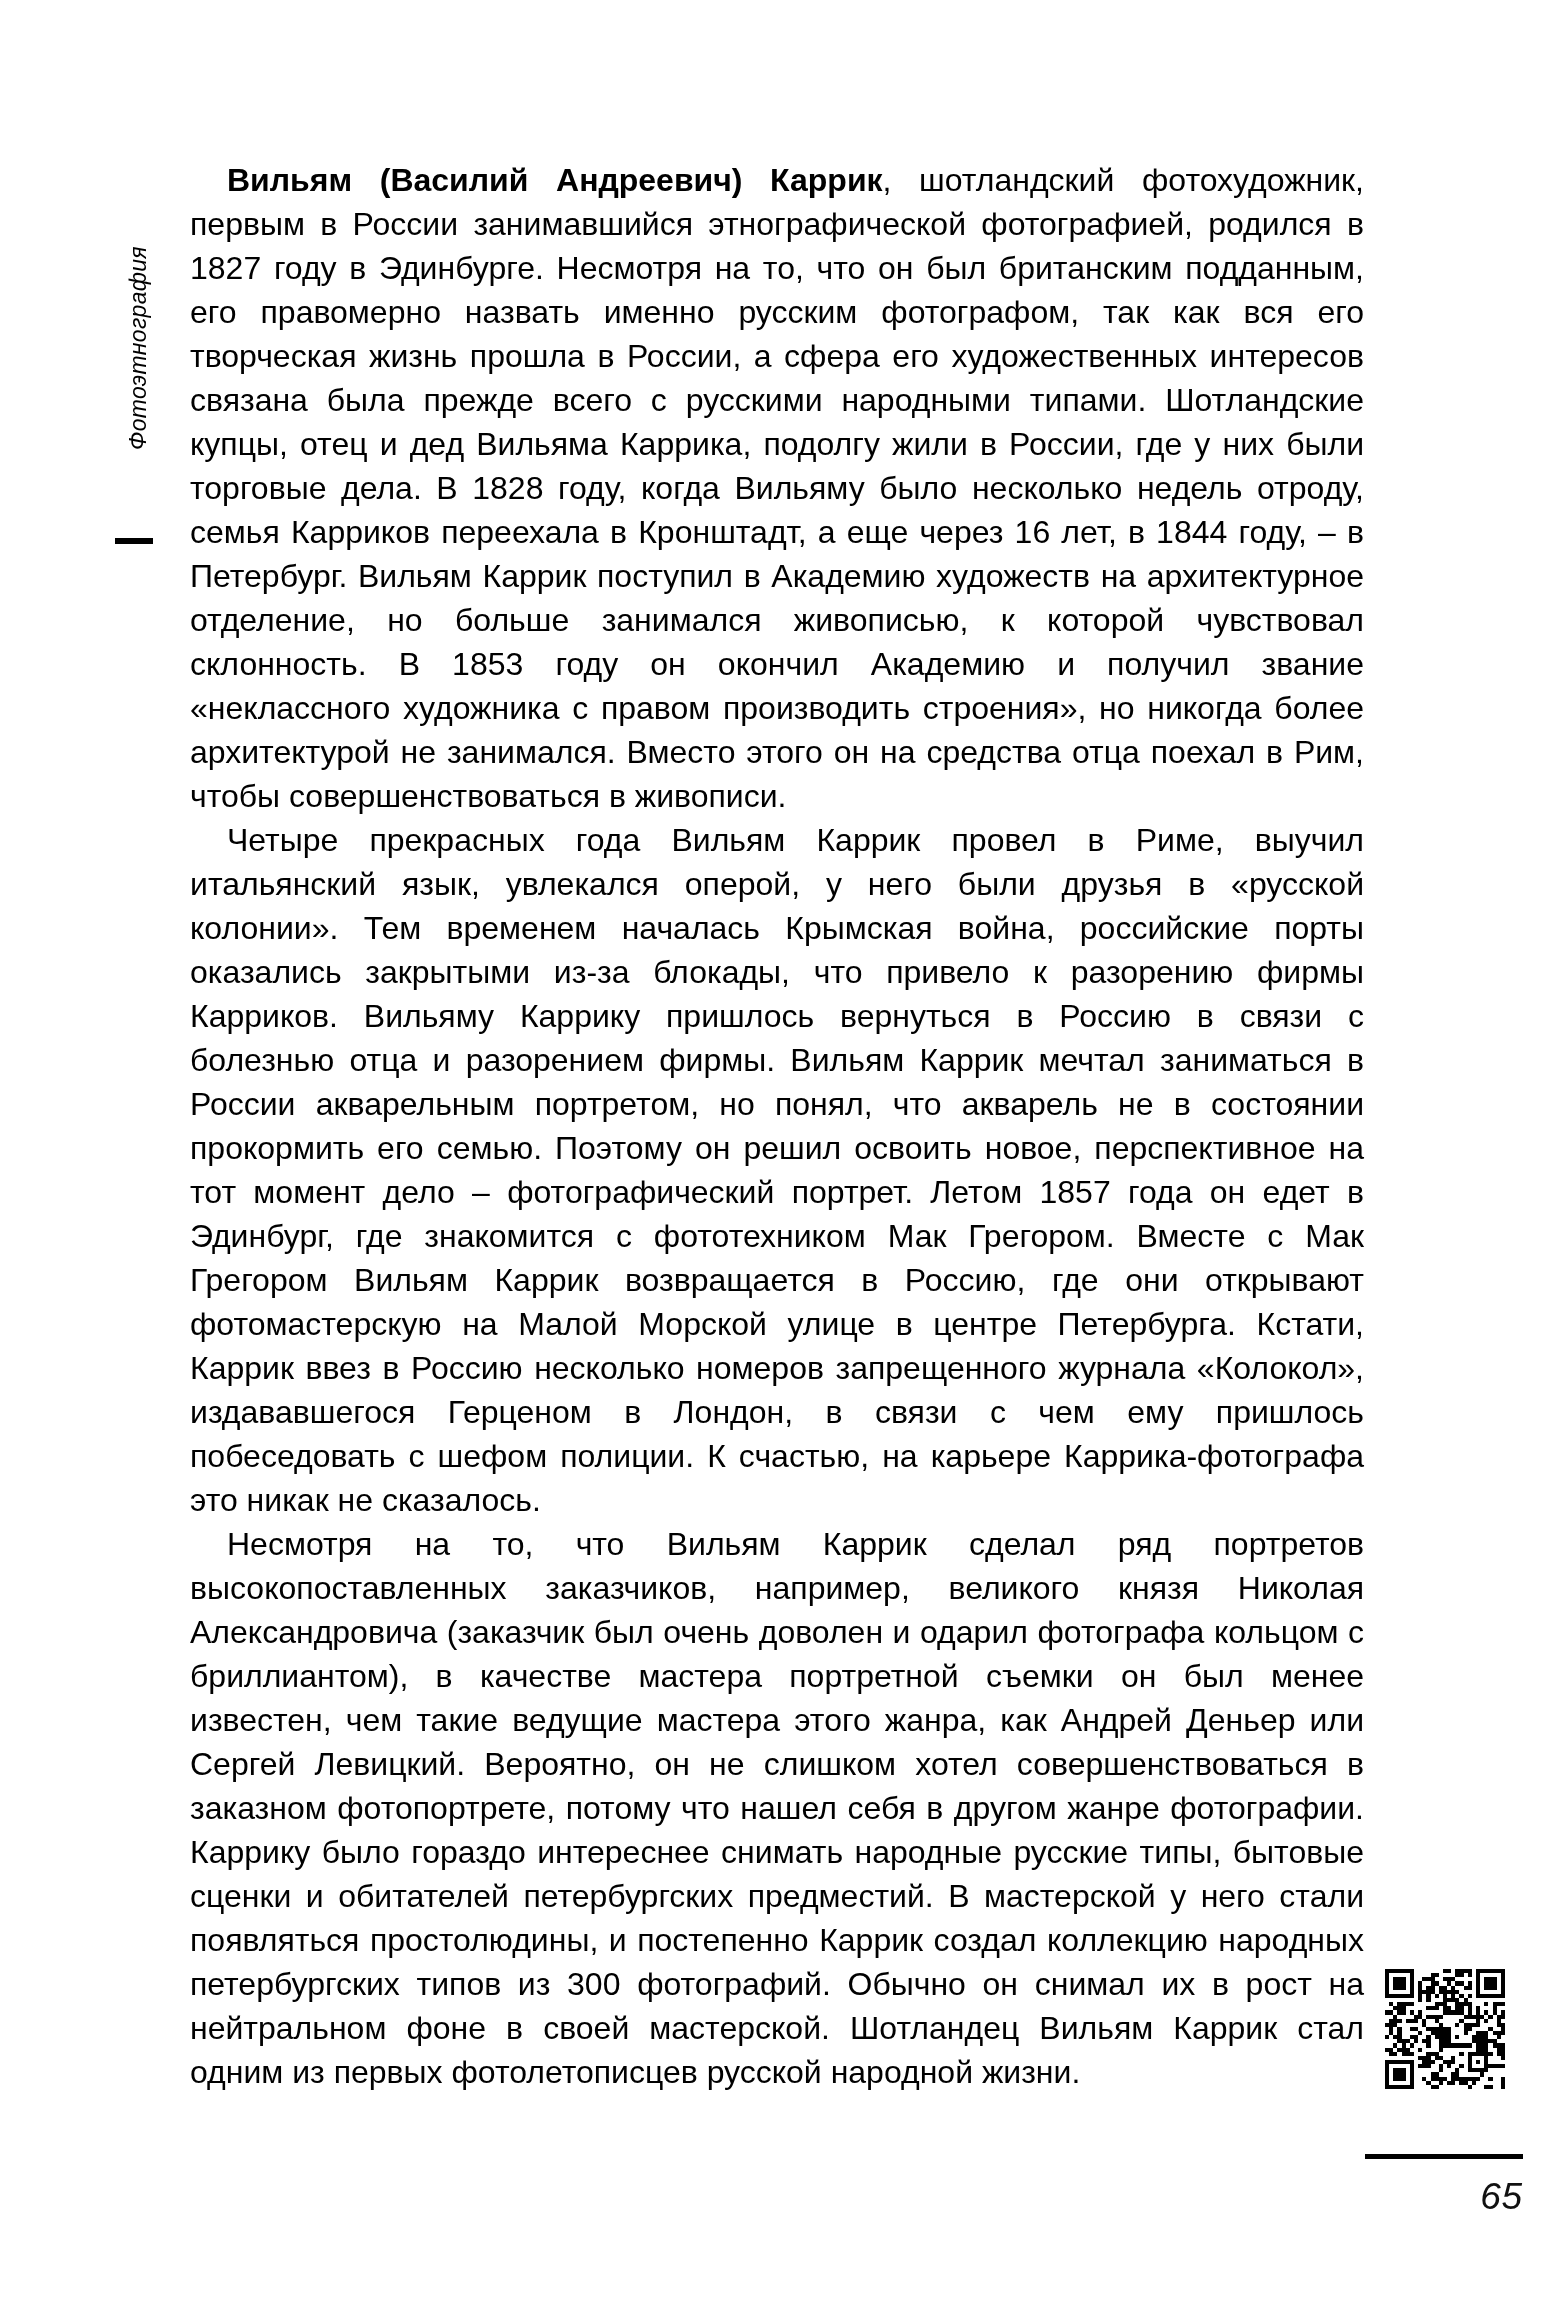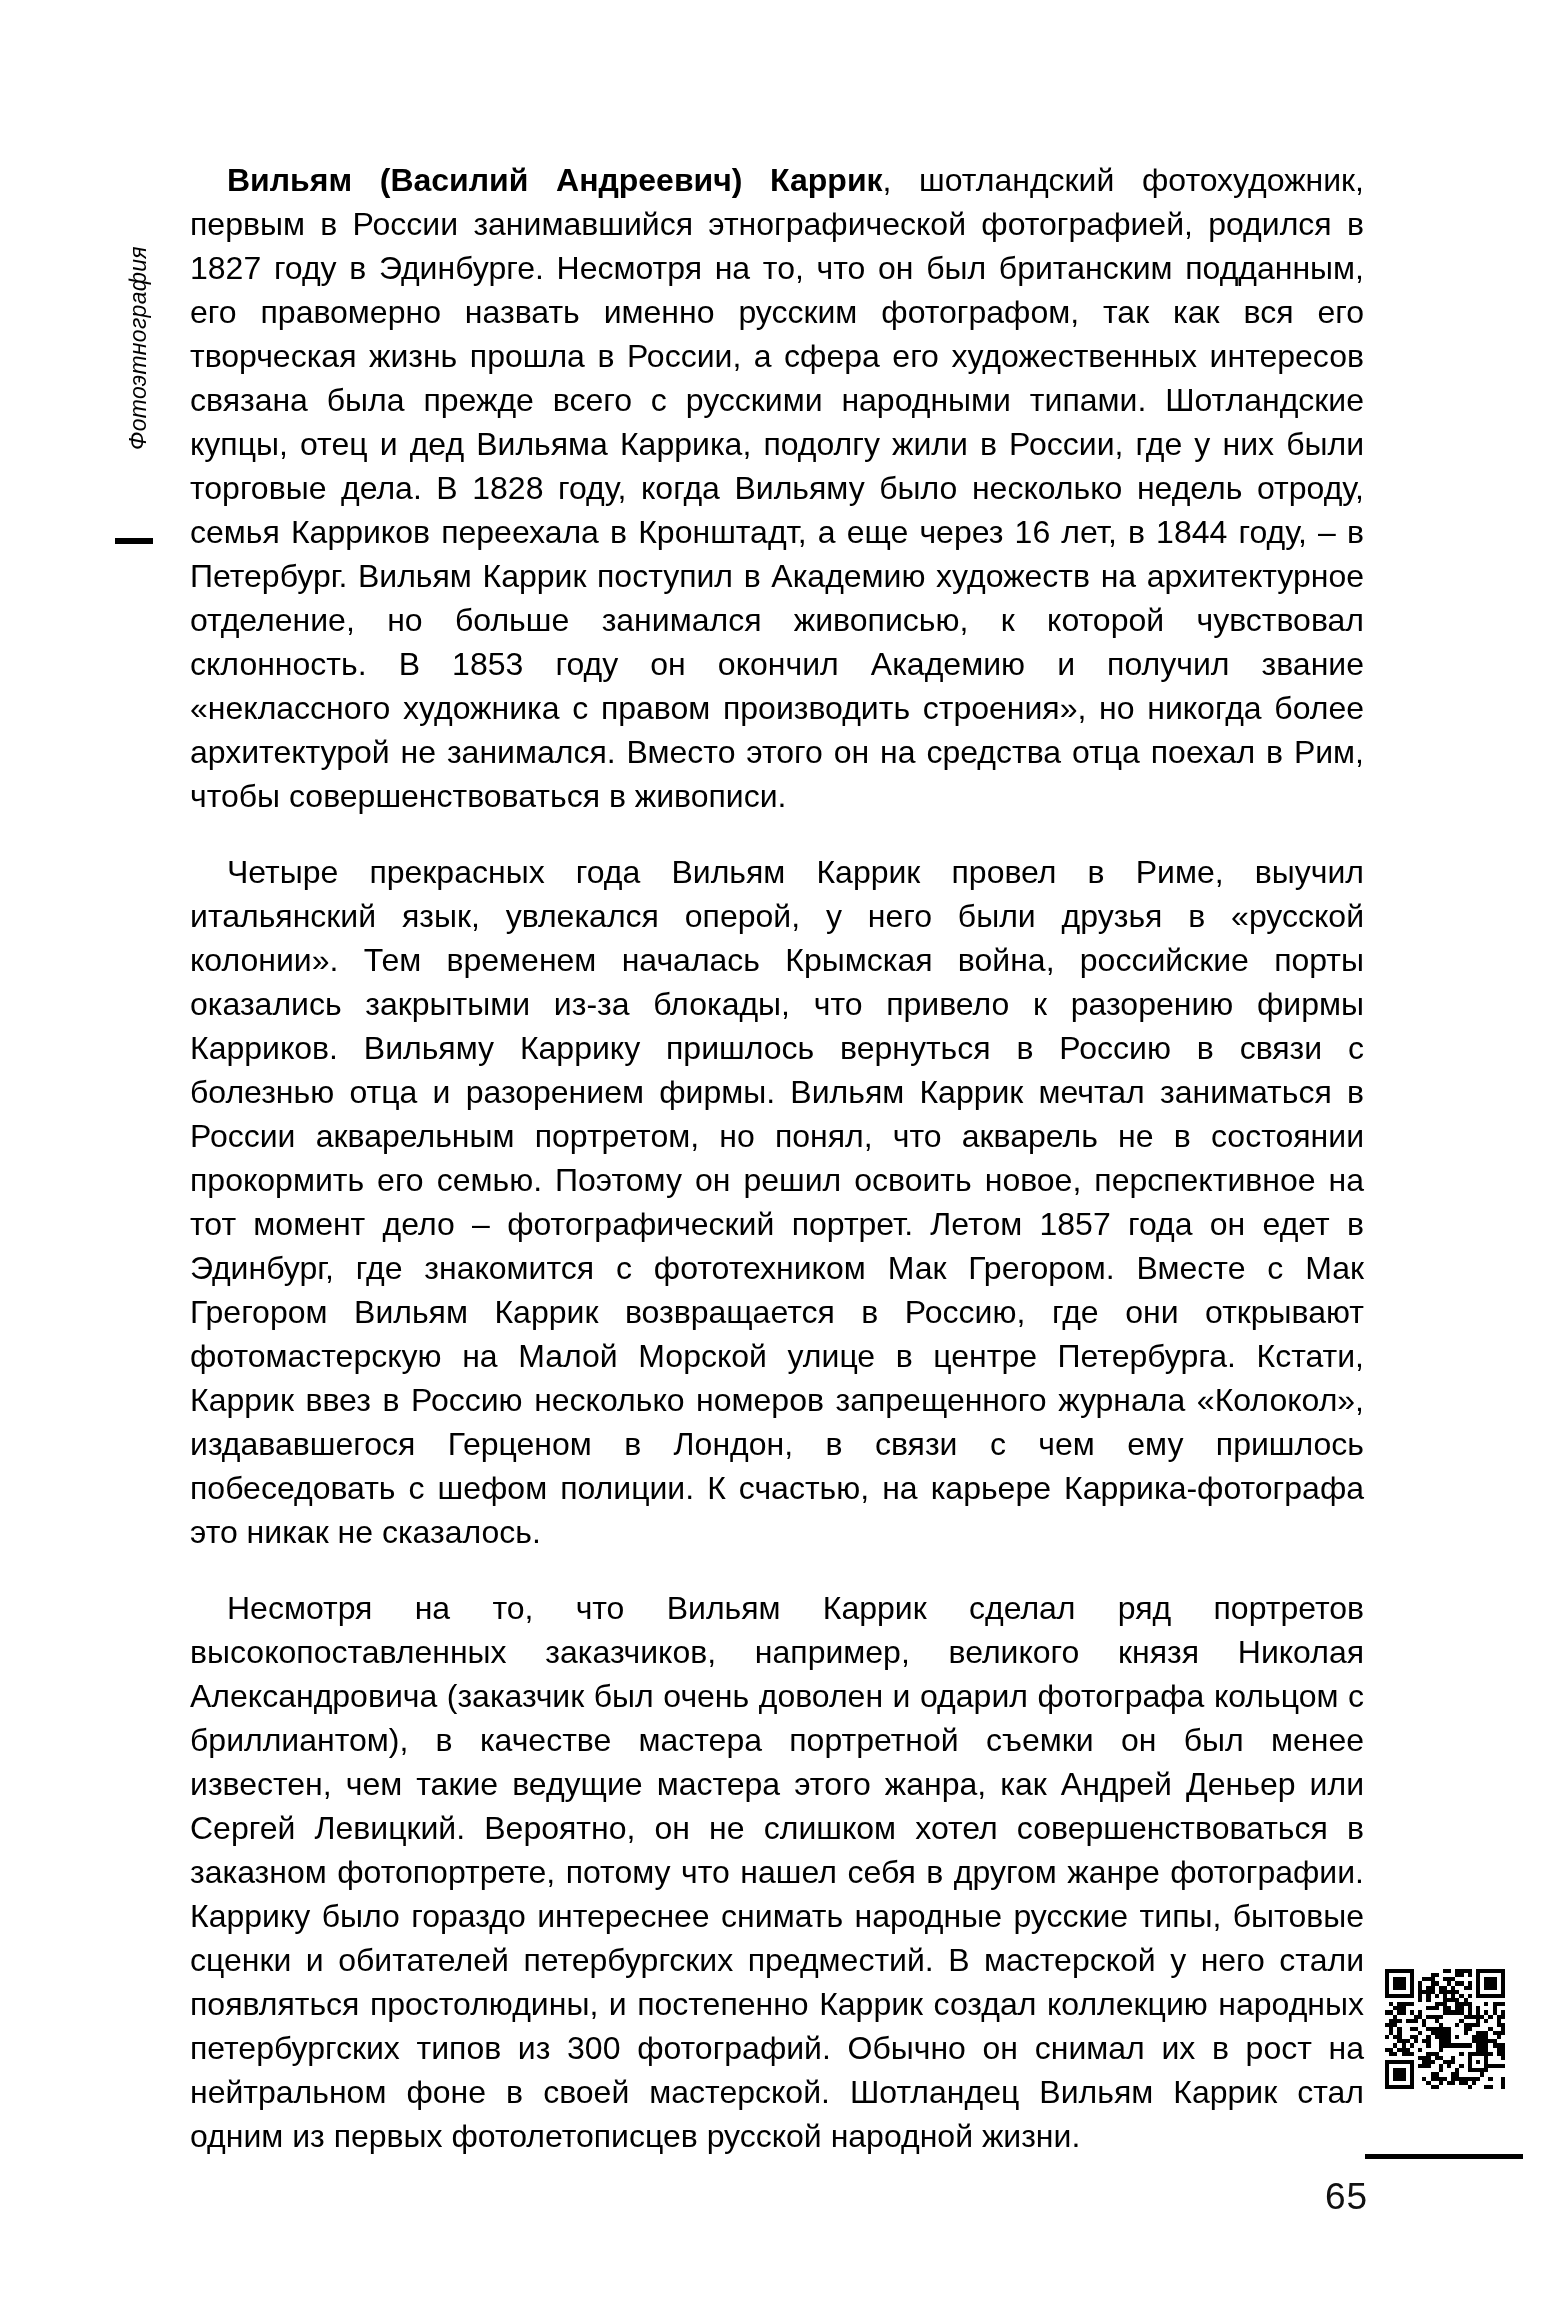--- a/index.html
+++ b/index.html
@@ -66,21 +66,20 @@
     line-height: 44px;
     text-align: justify;
     text-justify: inter-word;
     letter-spacing: 0px;
     word-spacing: 0px;
     font-stretch: condensed;
     transform-origin: left top;
   }
   p.para + p.para {
     text-indent: 37px;
-    margin-top: 32px;
   }
   p.para:first-child {
     text-indent: 37px;
   }
   .lead-name {
     font-weight: bold;
   }
 
   
   .qr-wrap {
@@ -99,25 +98,26 @@
     top: 2154px;
     width: 158px;
     height: 4.8px;
     background: #000;
   }
   .page-number {
     position: absolute;
     left: 1325px;
     top: 2176px;
     width: 198px;
-    text-align: left;
+    text-align: right;
     font-size: 37px;
     font-family: "Liberation Sans", "DejaVu Sans", sans-serif;
     color: #111;
     letter-spacing: 0.8px;
+    font-style: italic;
   }
 </style>
 </head>
 <body>
 
 <div class="page">
 
   <div class="margin-tab">
     <span class="margin-tab-label">Фотоэтнография</span>
     <span class="margin-tab-rule"></span>

